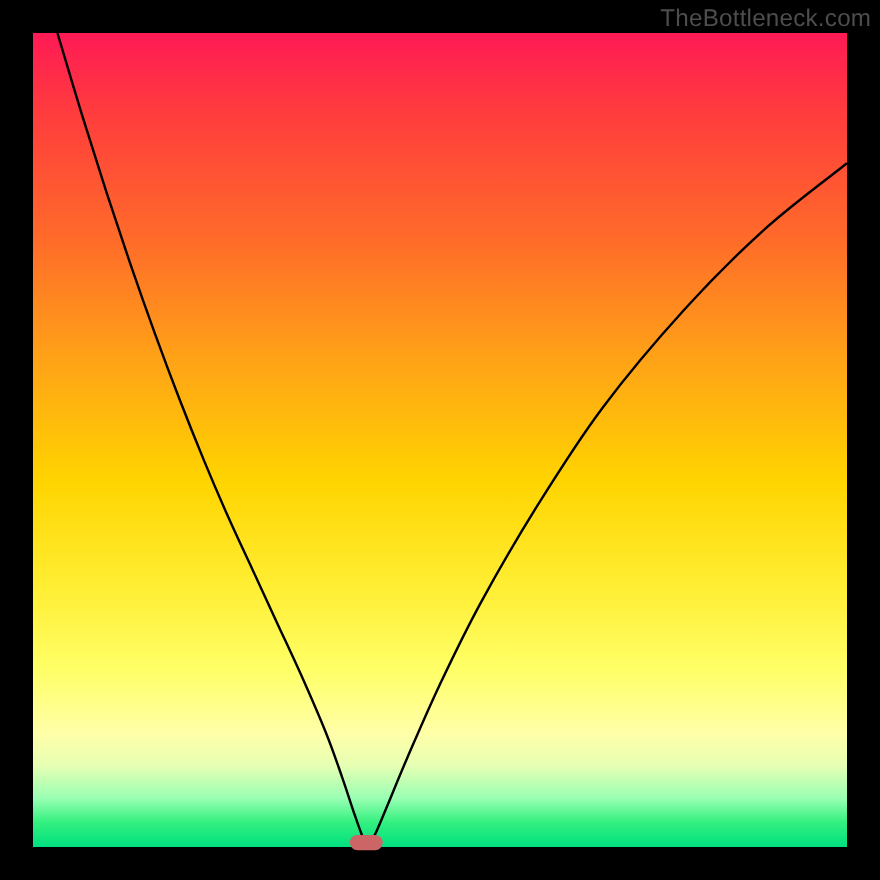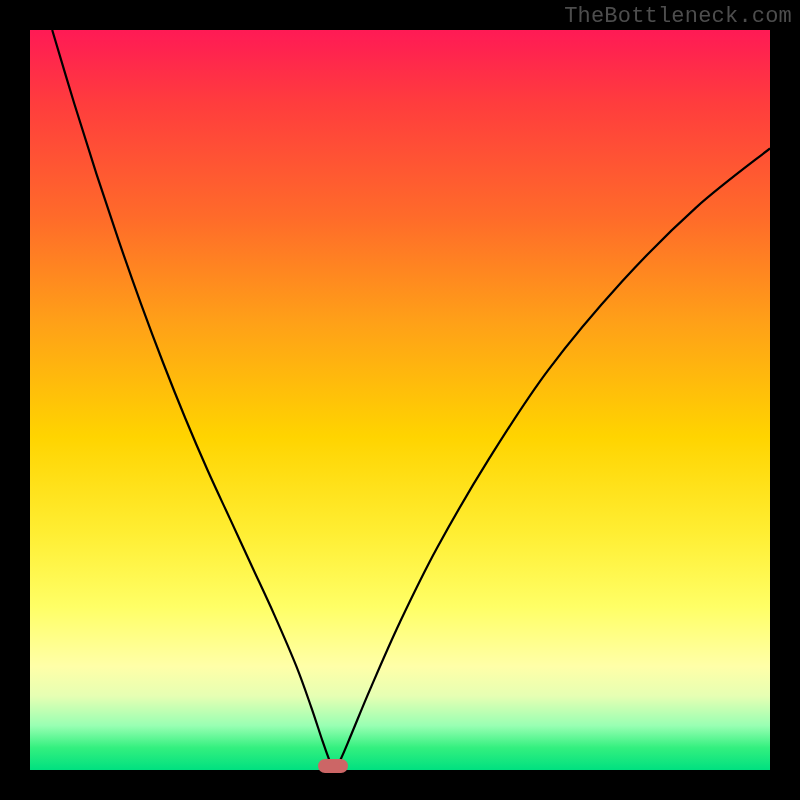--- a/index.html
+++ b/index.html
@@ -9,21 +9,20 @@
     height: 800px;
     background: #000000;
     overflow: hidden;
     font-family: Arial, Helvetica, sans-serif;
   }
   .frame {
     position: relative;
     width: 800px;
     height: 680px;
     background: #000000;
-    font-family: Liberation Mono, monospace;
   }
   .plot-area {
     position: absolute;
     left: 30px;
     top: 30px;
     width: 740px;
     height: 740px;
     background: linear-gradient(
       to bottom,
       #ff1a55 0%,

